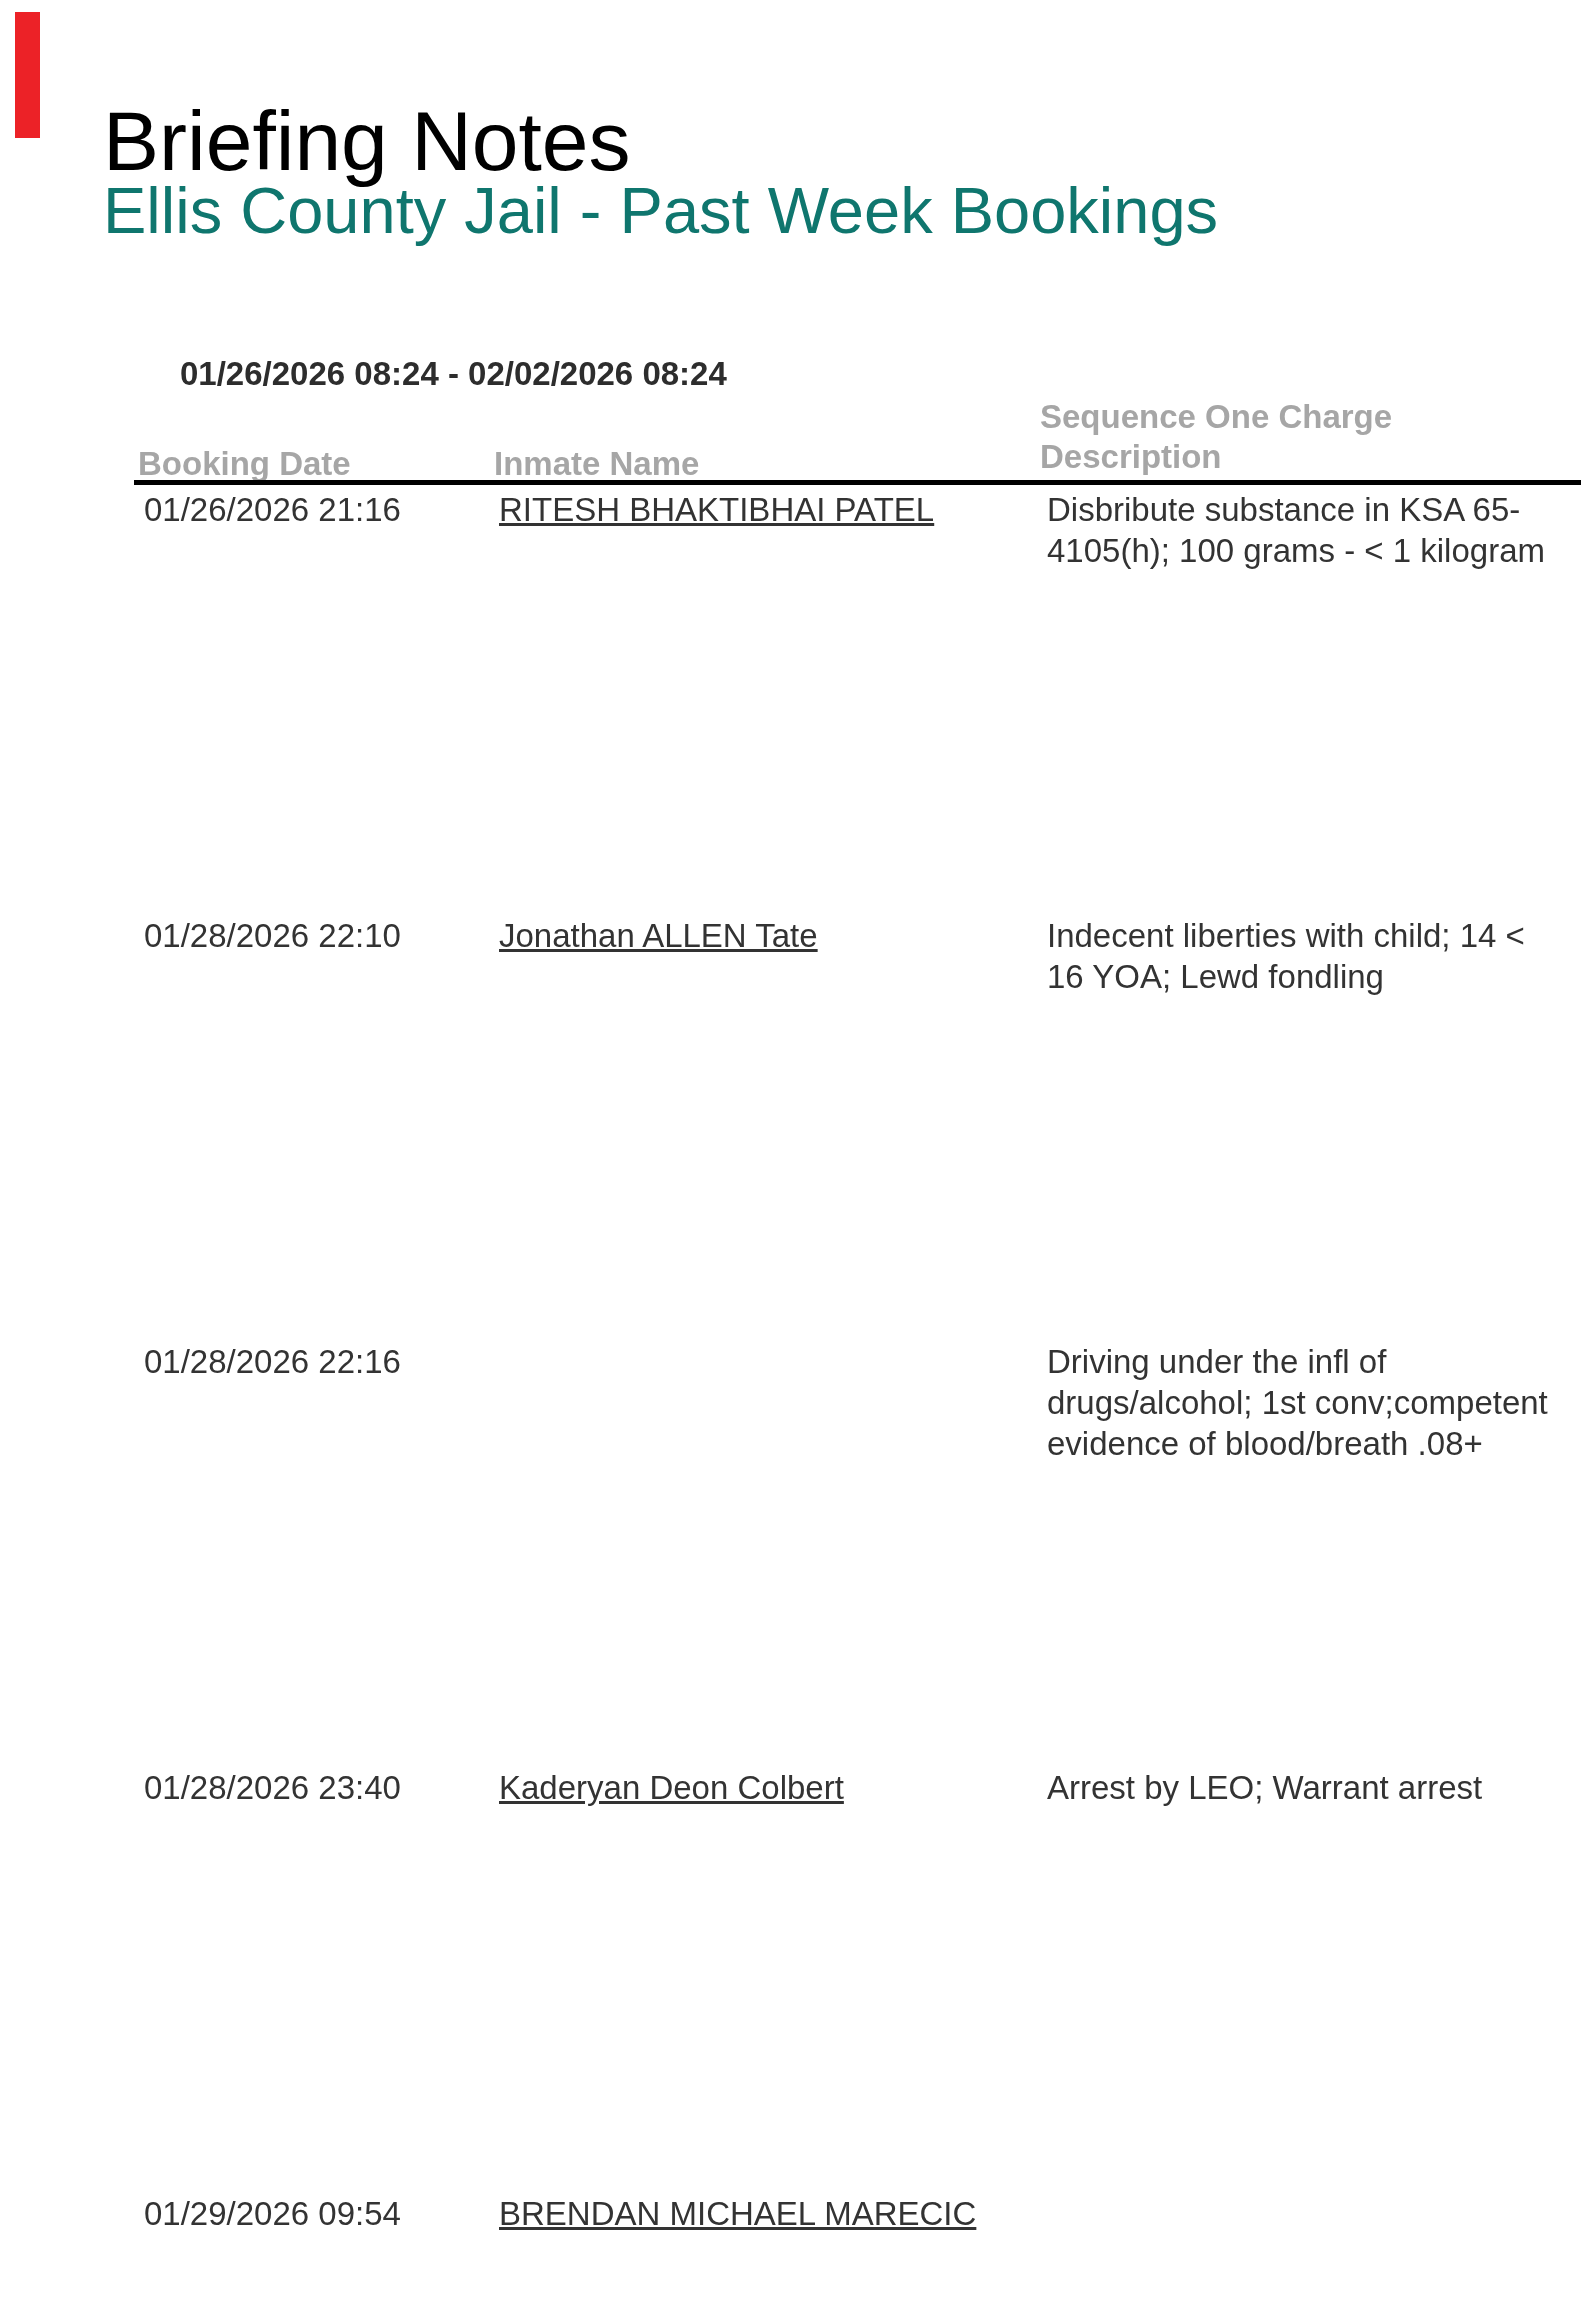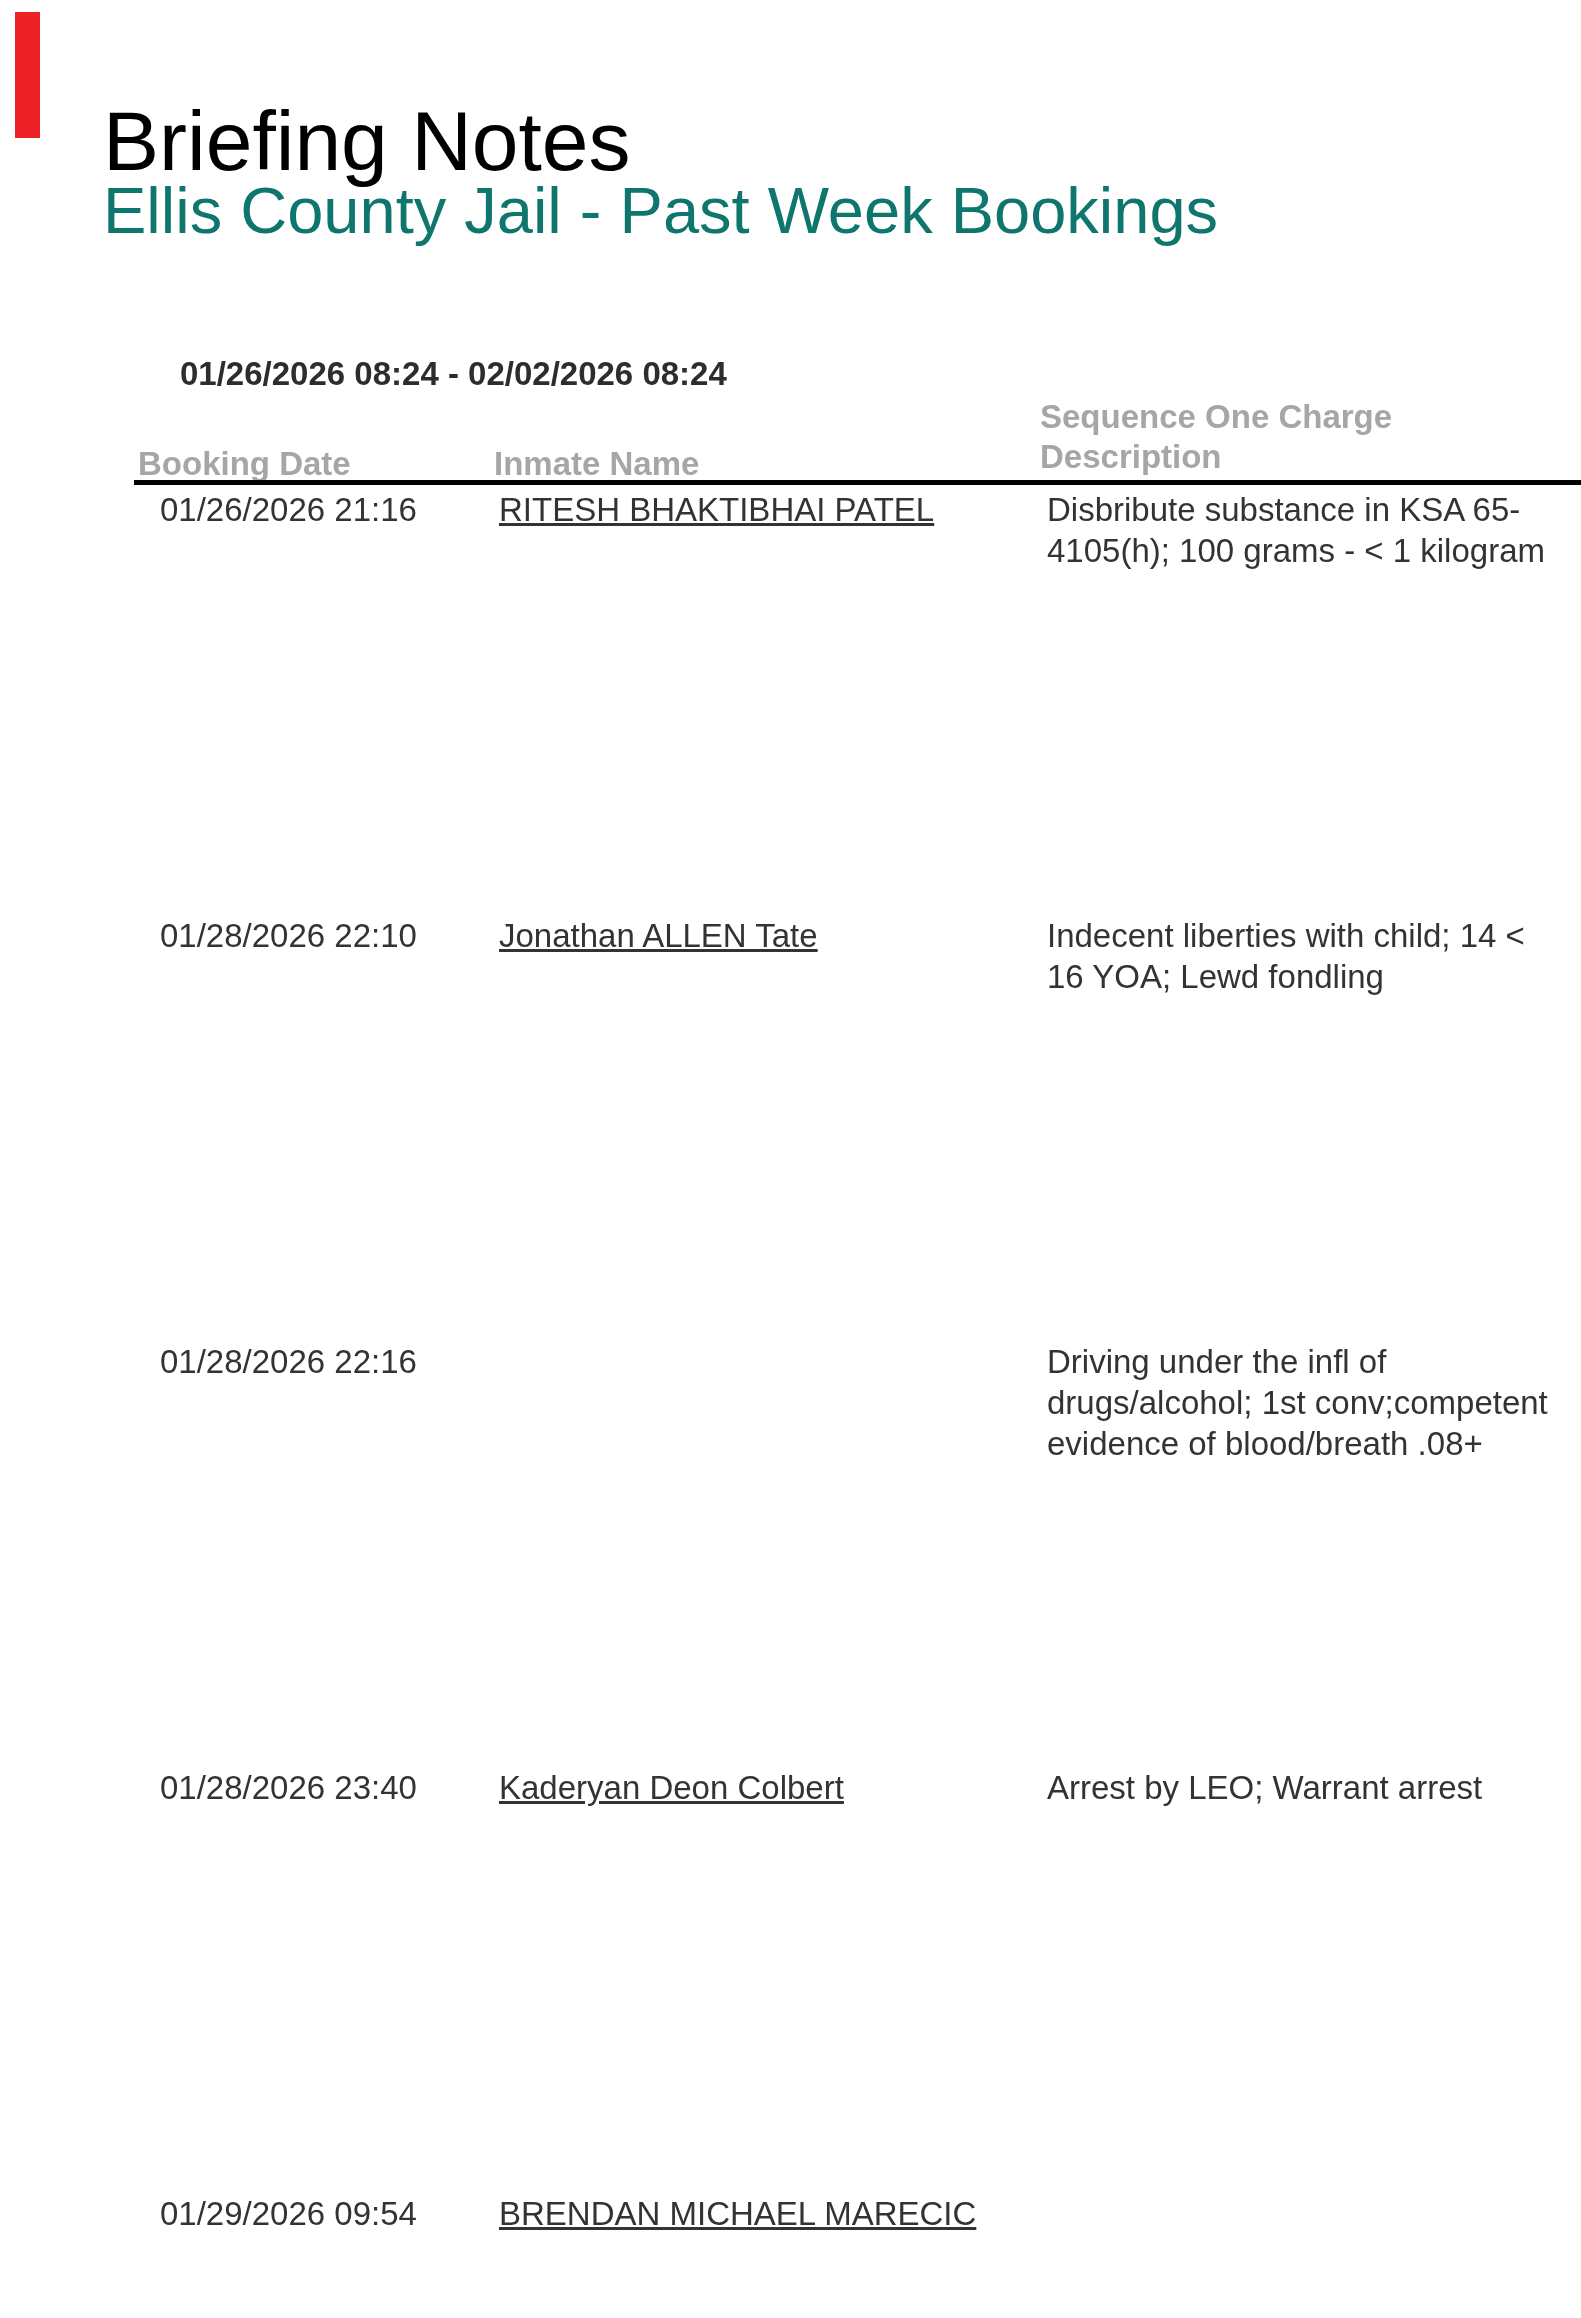--- a/index.html
+++ b/index.html
@@ -71,21 +71,21 @@
     height: 426px;
   }
   .cell {
     position: absolute;
     top: 0;
     font-size: 33px;
     line-height: 41px;
     color: #333333;
     white-space: pre-line;
   }
-  .c1 { left: 16px;    width: 346px; }
+  .c1 { left: 0px;    width: 346px; }
   .c2 { left: 355px;  width: 533px; text-decoration: underline; }
   .c3 { left: 903px; width: 533px; }
 </style>
 </head>
 <body>
 
 <div id="page">
 
   <div id="red-marker" class="abs"></div>
 

